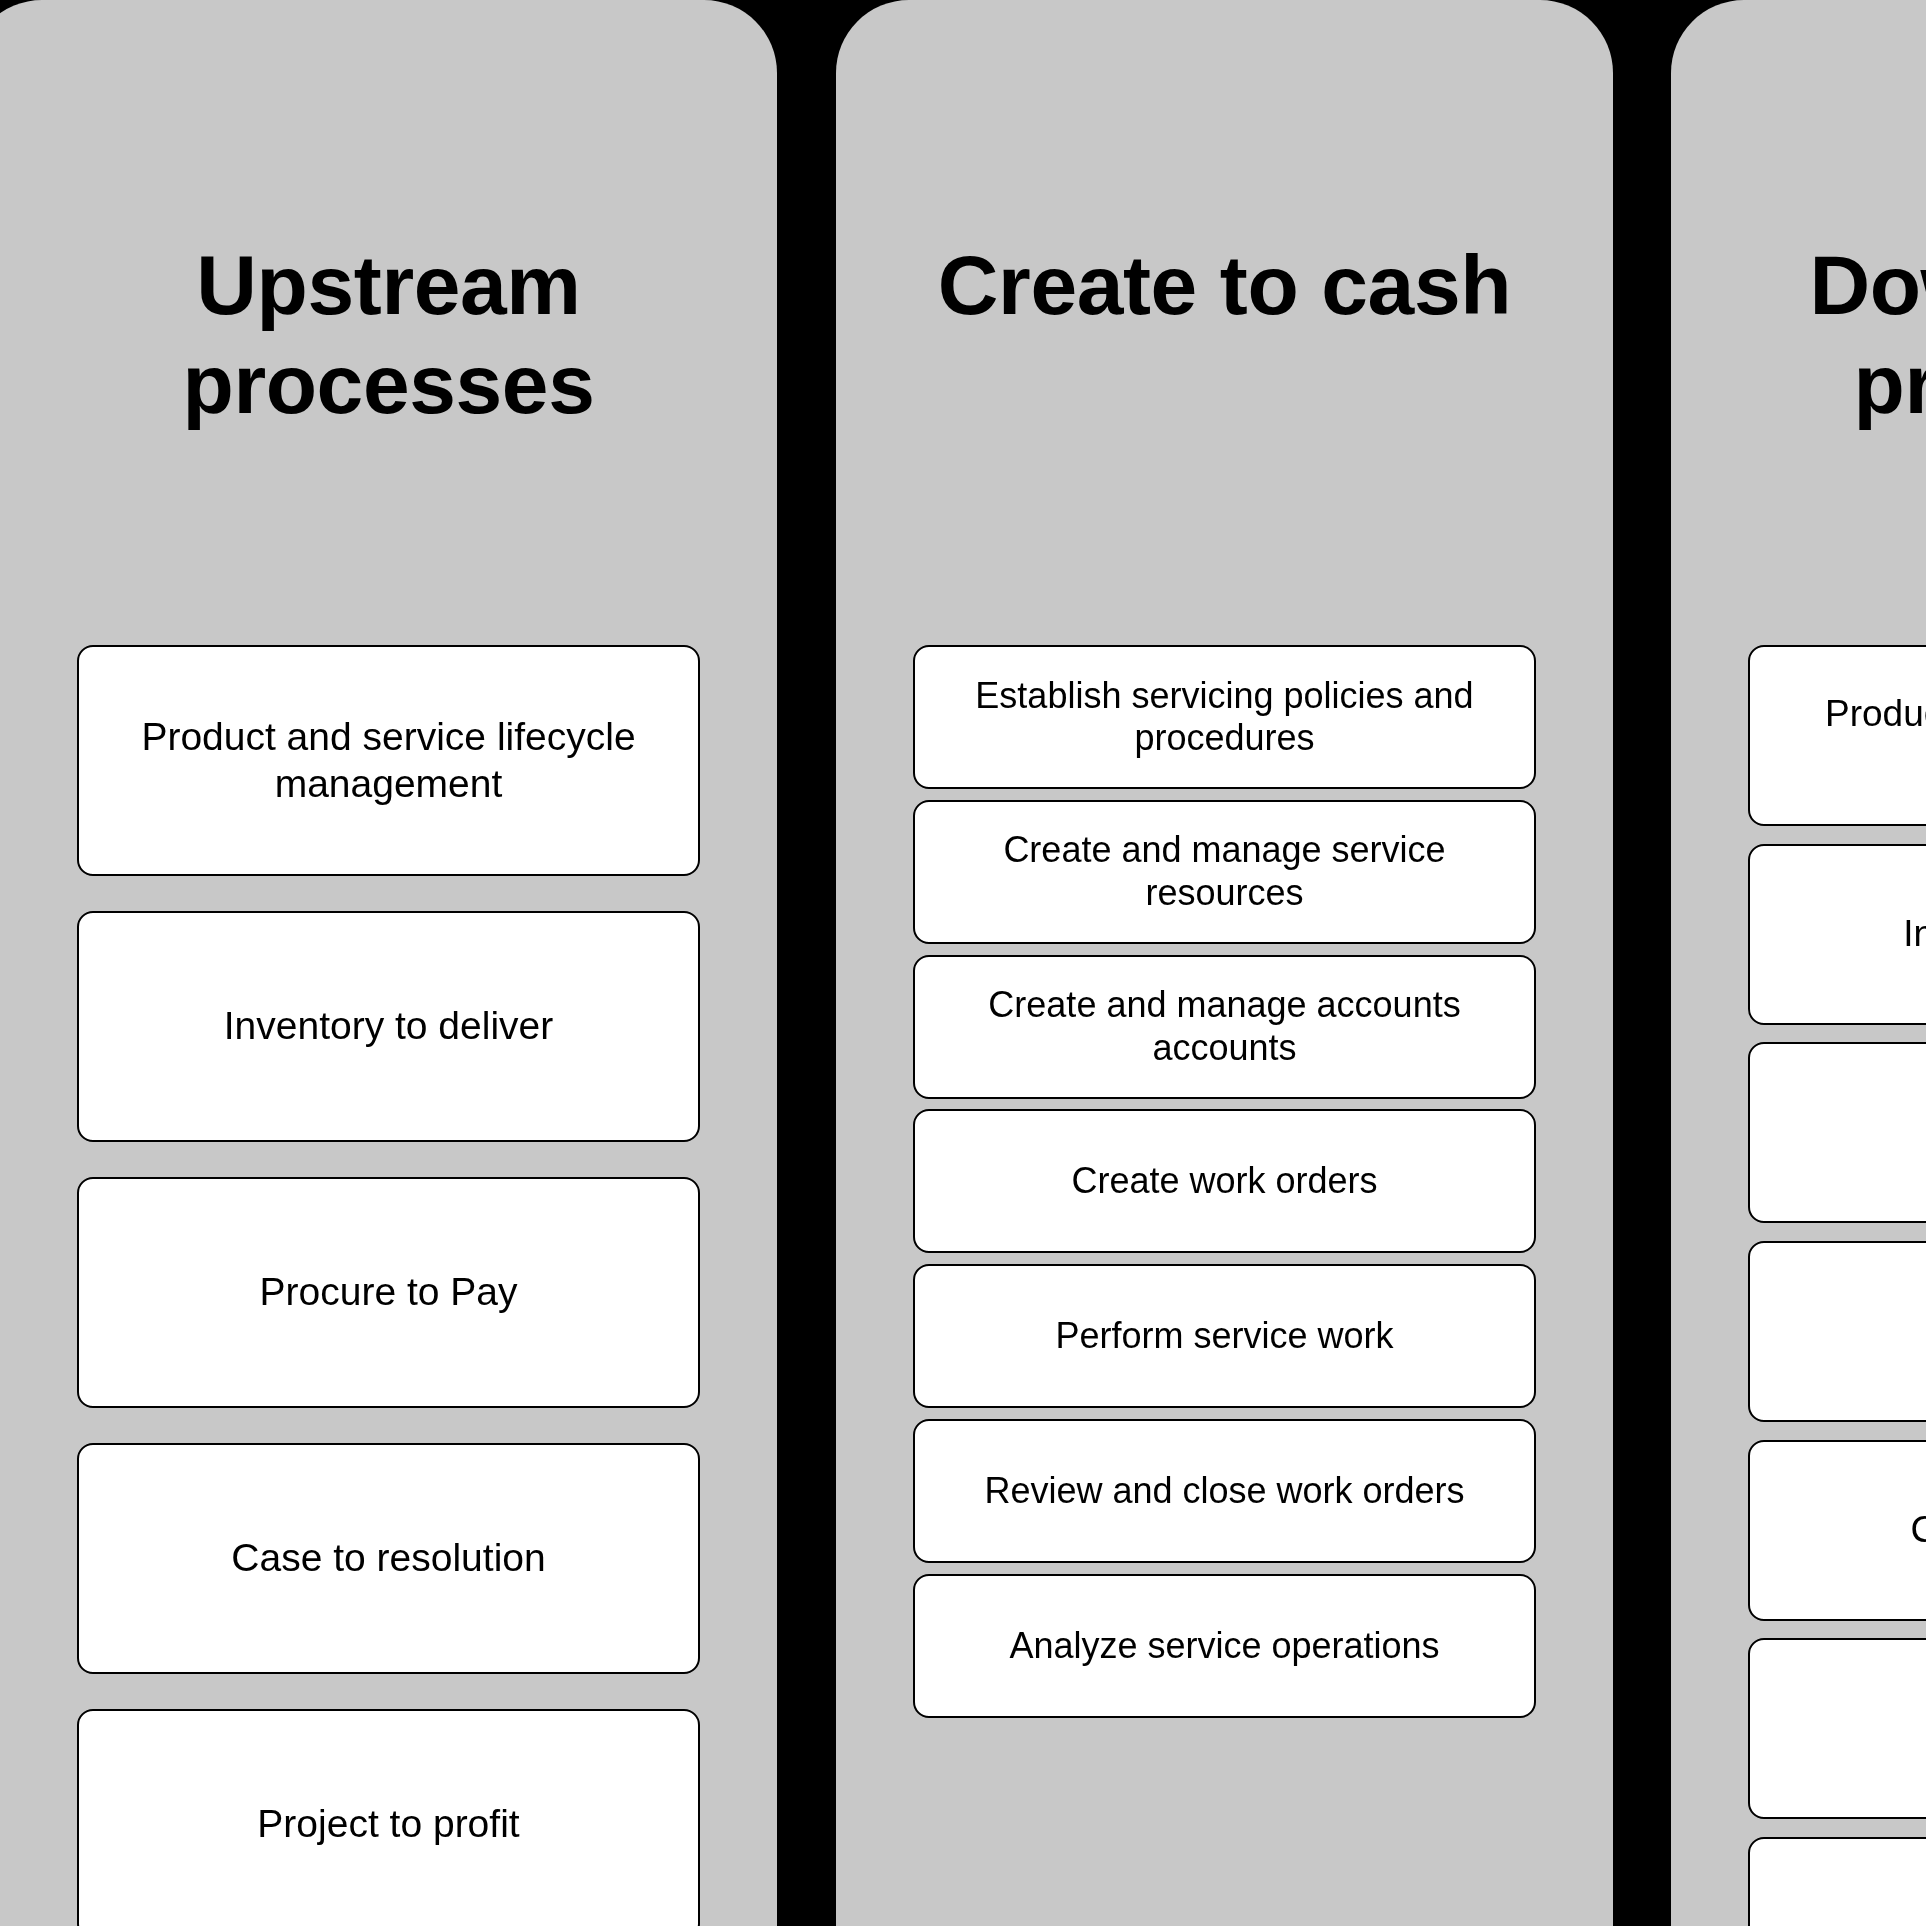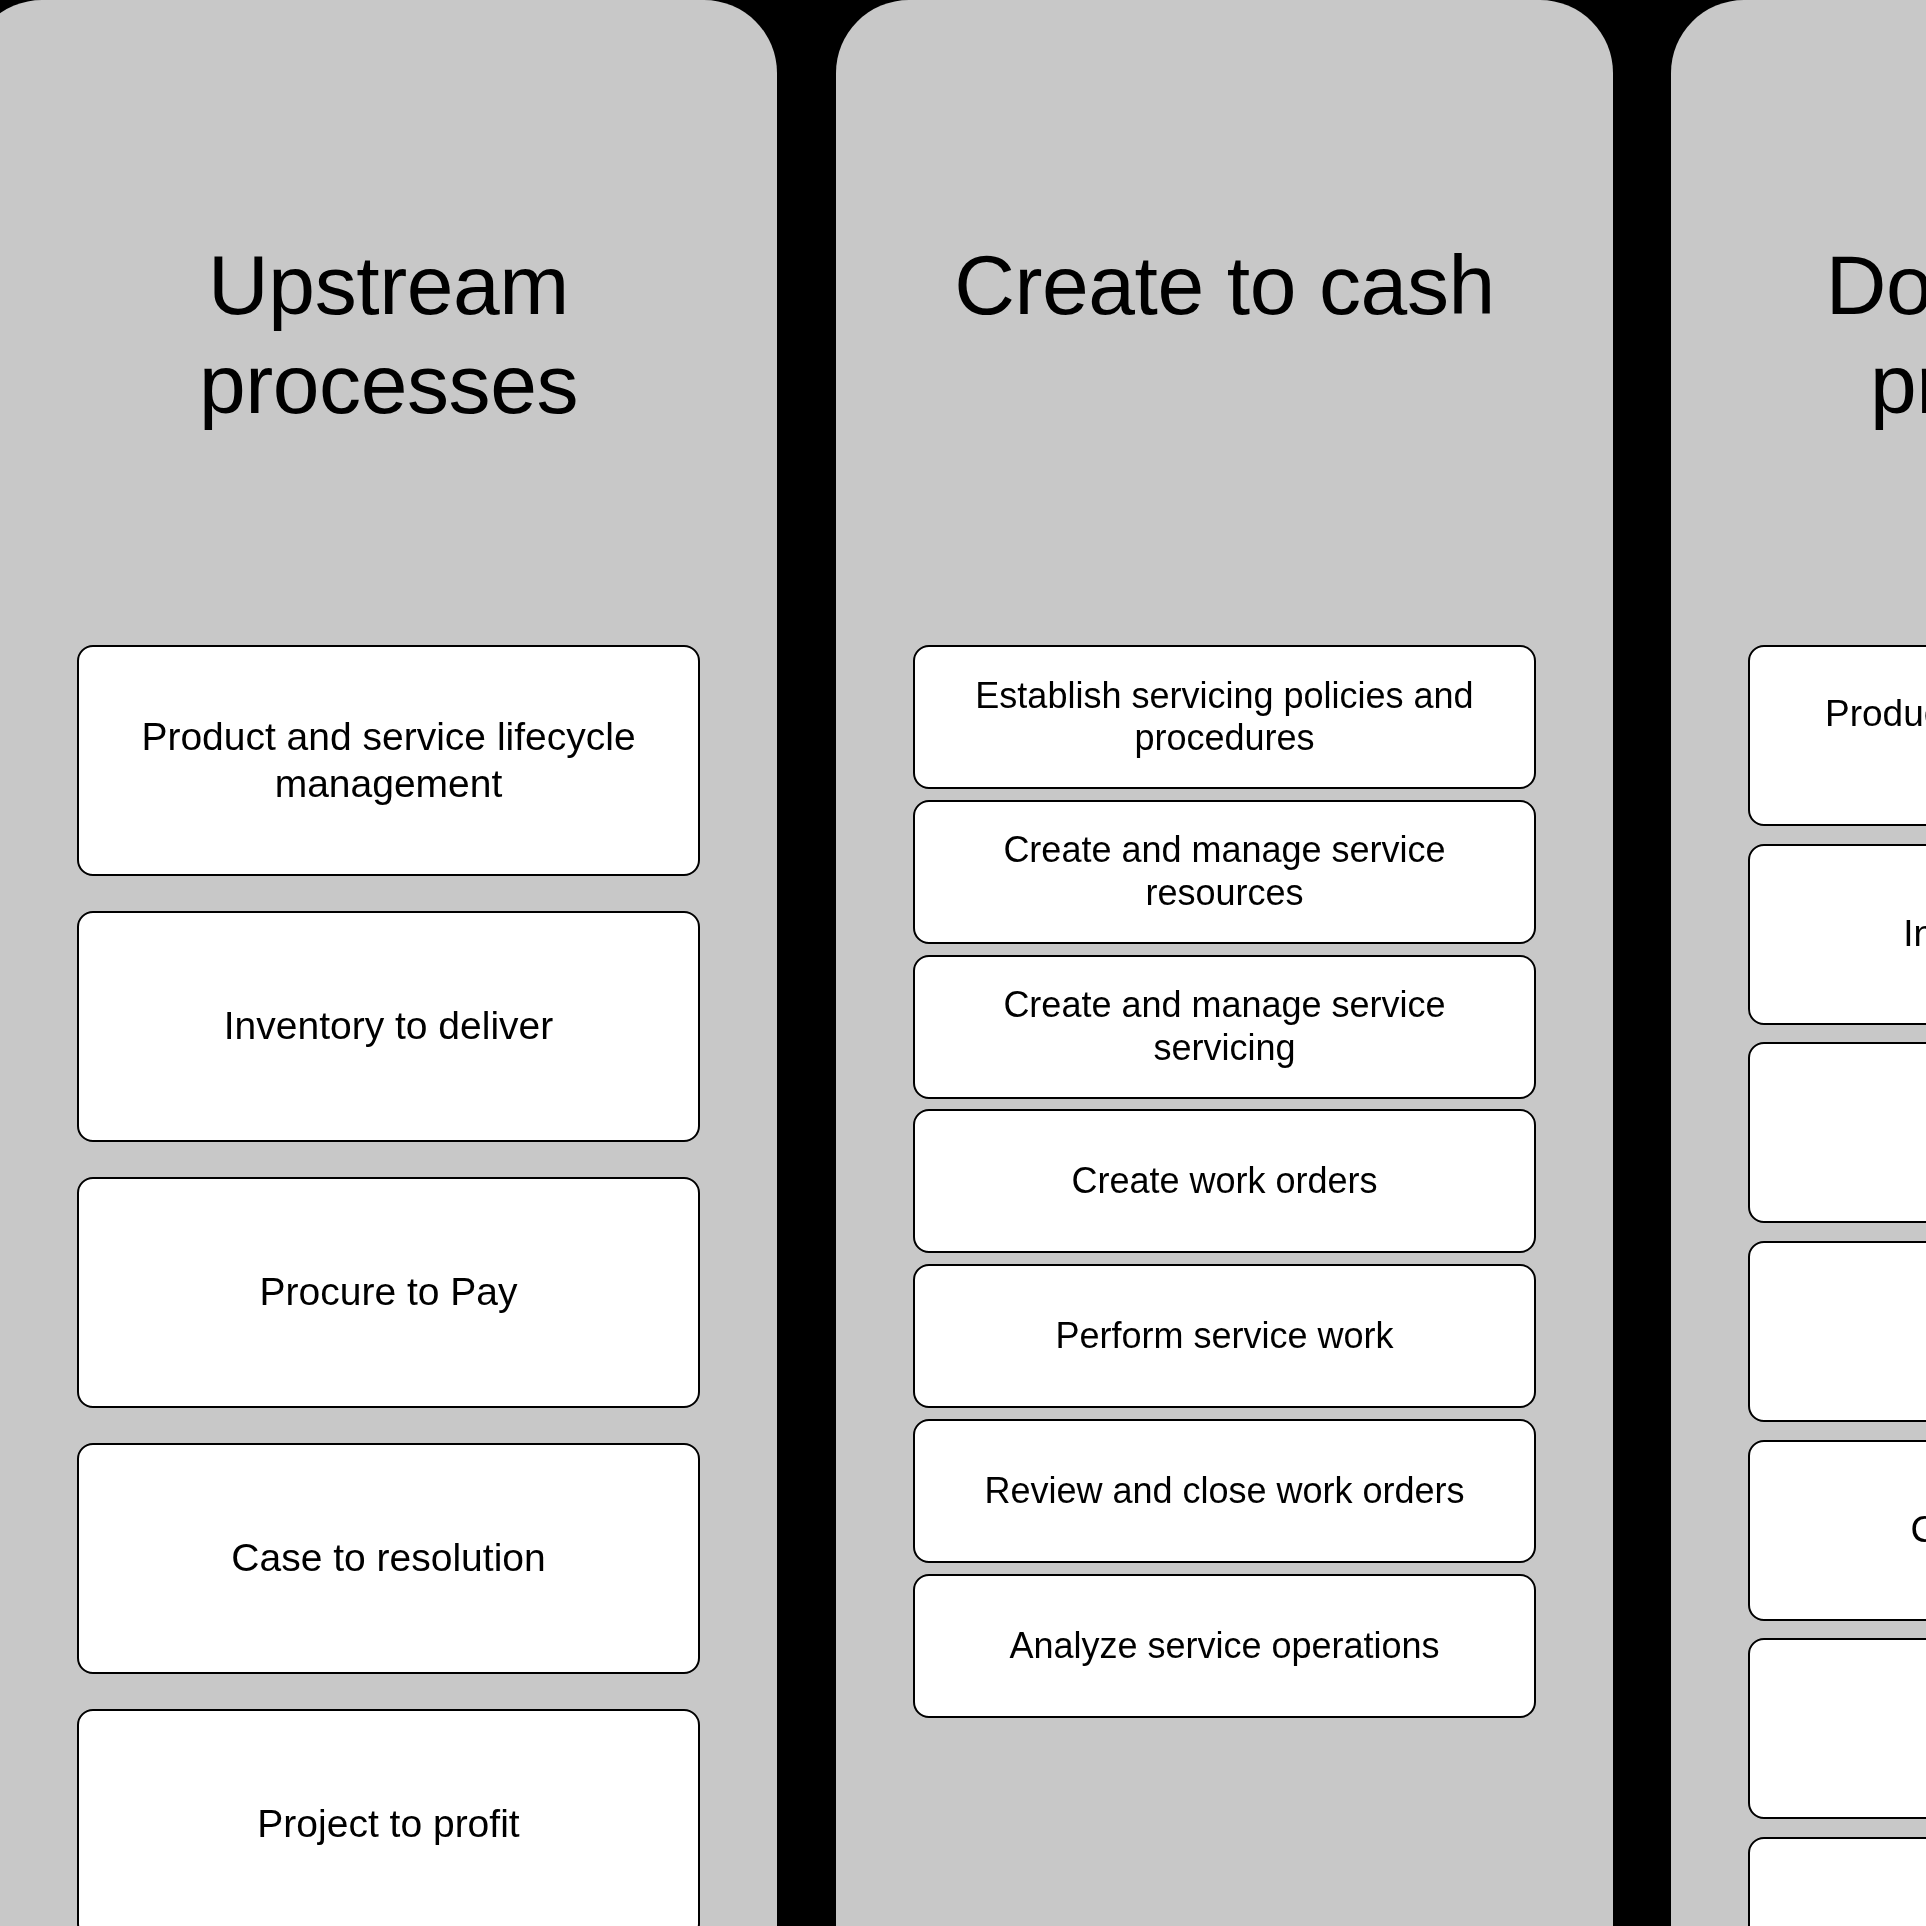--- a/index.html
+++ b/index.html
@@ -42,21 +42,21 @@
 
   .panel-title {
     position: absolute;
     top: 166px;
     left: 77px;
     right: 77px;
     text-align: center;
     font-size: 84px;
     line-height: 1.18;
     color: #000000;
-    font-weight: 400;
+    font-weight: 700;
     letter-spacing: -0.4px;
   }
   #panel-upstream .panel-title { left: 108px; right: 77px; }
 
   .box-stack {
     position: absolute;
     left: 77px;
     right: 77px;
     top: 645px;
     bottom: 0;
@@ -103,21 +103,21 @@
       <div class="process-box">Case to resolution</div>
       <div class="process-box">Project to profit</div>
     </div>
   </section>
 
   <section class="panel" id="panel-core">
     <h2 class="panel-title">Create to cash</h2>
     <div class="box-stack">
       <div class="process-box">Establish servicing policies and procedures</div>
       <div class="process-box">Create and manage service resources</div>
-      <div class="process-box">Create and manage service servicing</div>
+      <div class="process-box">Create and manage accounts accounts</div>
       <div class="process-box">Create work orders</div>
       <div class="process-box">Perform service work</div>
       <div class="process-box">Review and close work orders</div>
       <div class="process-box">Analyze service operations</div>
     </div>
   </section>
 
   <section class="panel" id="panel-downstream">
     <h2 class="panel-title">Downstream processes</h2>
     <div class="box-stack">

